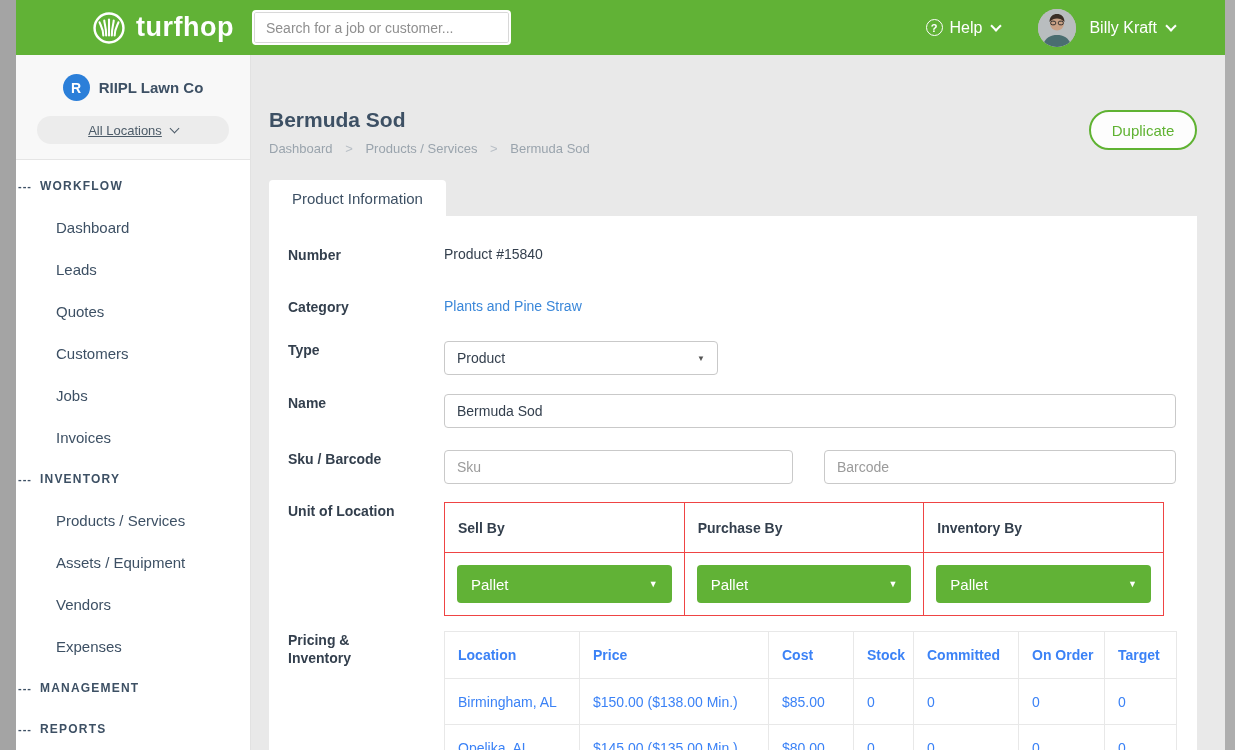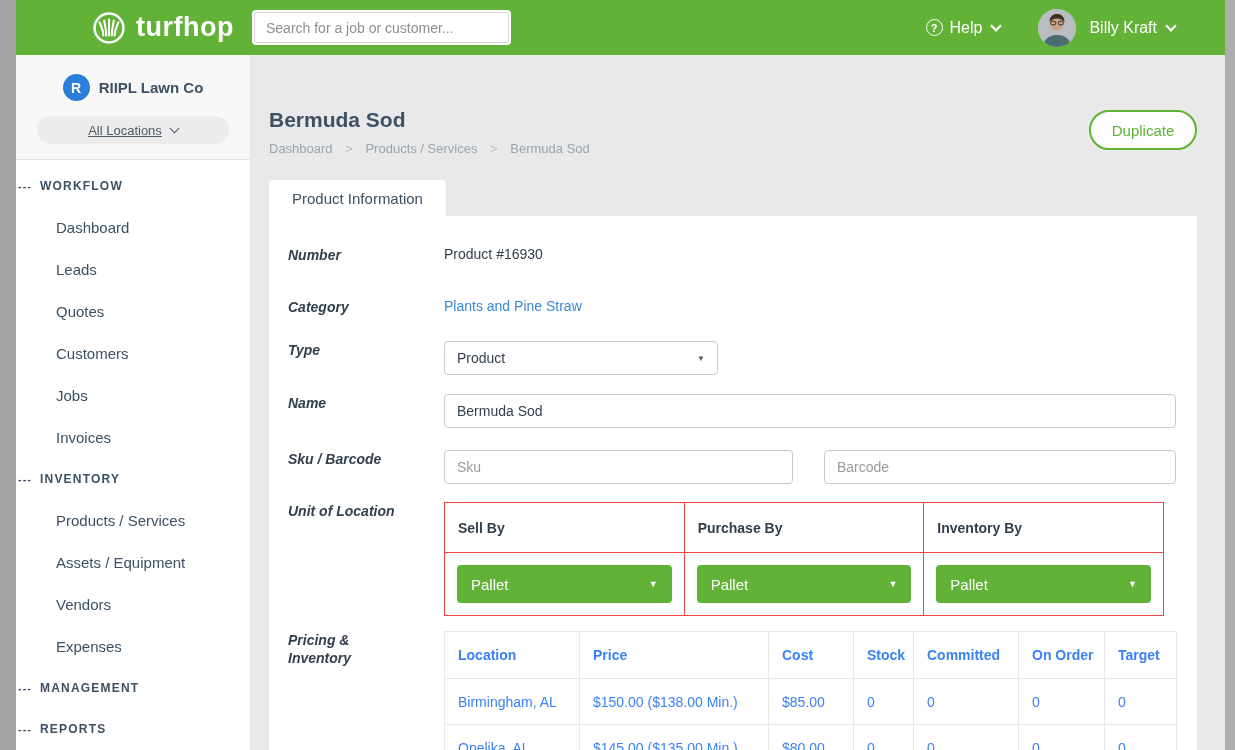--- a/index.html
+++ b/index.html
@@ -100,21 +100,21 @@
   .tab.t2 { margin-left:12px; }
   .tab.t3 { margin-left:26px; }
 
   .panel {
     position:absolute; left:17px; right:28px; top:125px; bottom:0;
     background:#fff; padding-top:30px; overflow:hidden;
   }
   .frow { display:flex; }
   .flabel {
     width:175px; flex:none; padding-left:19px; padding-right:44px;
-    font-size:14px; font-weight:bold; color:#333f4d; line-height:18px;font-style:italic;
+    font-size:14px; font-weight:bold; color:#333f4d; line-height:18px;
   }
   .fvalue { font-size:14px; color:#333f4d; }
   .link { color:#3a87d9; cursor:pointer; }
   .mb-num { margin-bottom:34px; }
   .mb-cat { margin-bottom:25px; }
   .mb-type { margin-bottom:19px; }
   .mb-name { margin-bottom:22px; }
   .mb-sku { margin-bottom:18px; }
   .mb-uom { margin-bottom:15px; }
 
@@ -259,21 +259,21 @@
   <div class="tabs">
     <div class="tab active">Product Information</div>
     <div class="tab inactive t2">Notes (0)</div>
     <div class="tab inactive t3">Attachments (0)</div>
   </div>
 
   <div class="panel">
 
     <div class="frow mb-num">
       <div class="flabel">Number</div>
-      <div class="fvalue">Product #16930</div>
+      <div class="fvalue">Product #15840</div>
     </div>
 
     <div class="frow mb-cat">
       <div class="flabel">Category</div>
       <div class="fvalue link">Plants and Pine Straw</div>
     </div>
 
     <div class="frow mb-type">
       <div class="flabel">Type</div>
       <div class="select-box">

